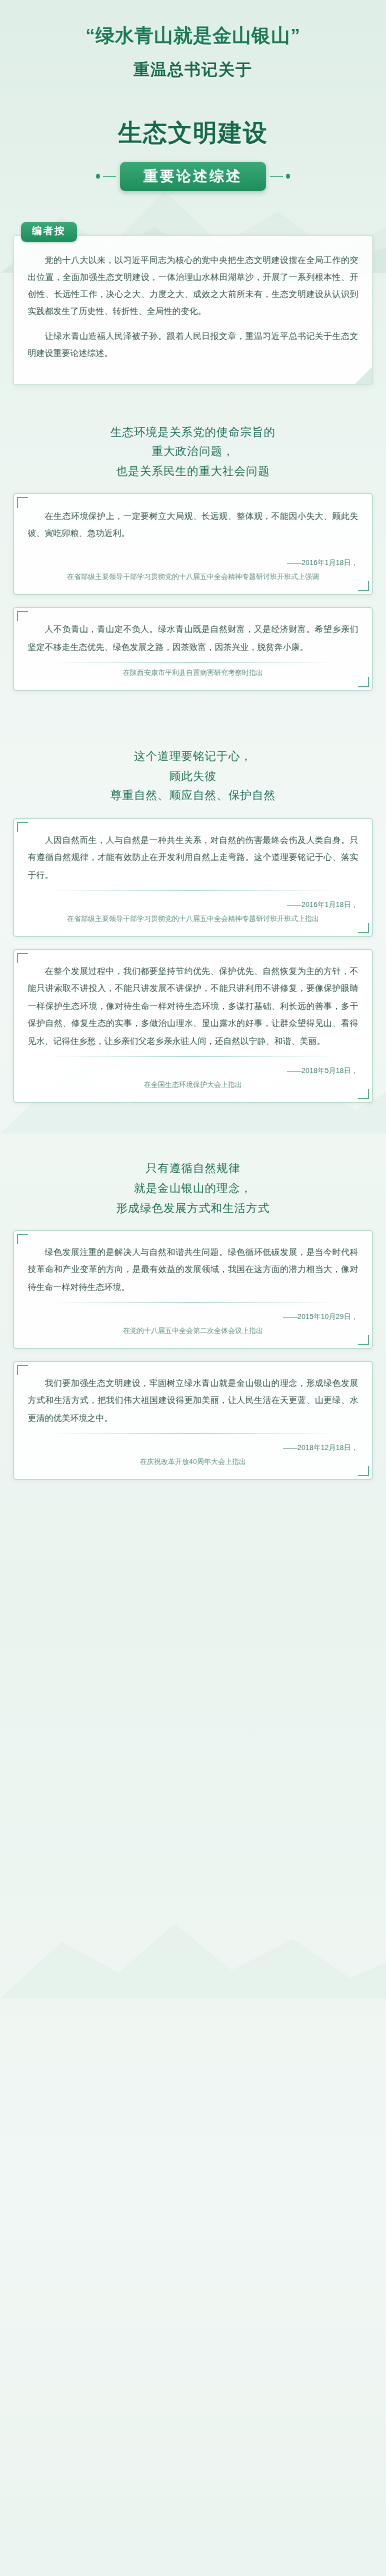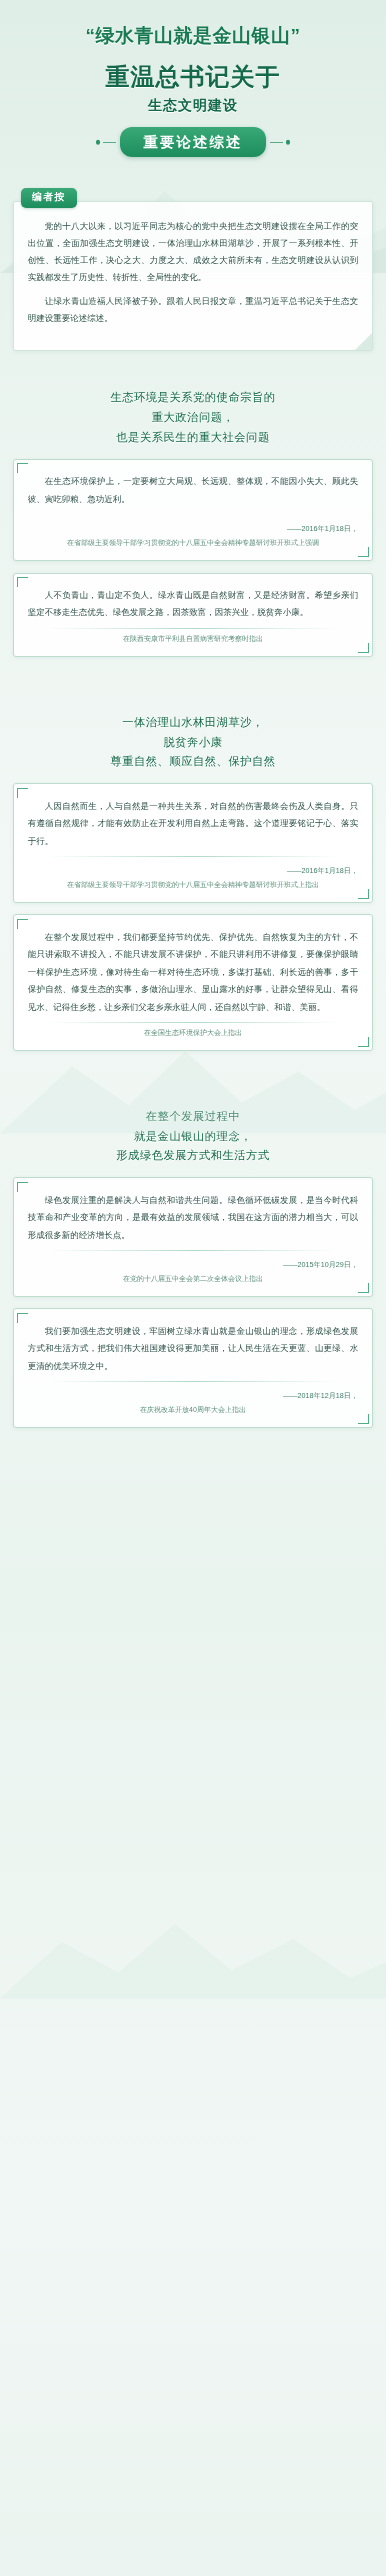--- a/index.html
+++ b/index.html
@@ -39,42 +39,43 @@
   .header-title-1 {
     font-size: 19px;
     font-weight: bold;
     color: #177a52;
     letter-spacing: 0.5px;
     line-height: 1.5;
     text-shadow: 0 0.5px 0 #ffffff;
   }
   .header-title-2 {
     margin-top: 8.2px;
-    font-size: 24px;
+    font-size: 16px;
     font-weight: bold;
     color: #14694a;
     line-height: 1.55;
     letter-spacing: 1px;
     text-shadow: 0 0.5px 0 #ffffff;
   }
   .header-title-3 {
-    font-size: 14px;
+    font-size: 24px;
     font-weight: bold;
     color: #14694a;
     line-height: 1.55;
     letter-spacing: 1px;
     text-shadow: 0 0.5px 0 #ffffff;
+    margin-top: 31px;
   }
   .ribbon {
     display: inline-block;
     position: relative;
     margin-top: 10.3px;
     padding: 5.2px 24px;
     background: linear-gradient(180deg, #3aa977 0%, #1d8d5e 100%);
-    border-radius: 12px;
+    border-radius: 5px;
     color: #ffffff;
     font-size: 14.4px;
     font-weight: bold;
     letter-spacing: 2.1px;
     box-shadow: 0 1.5px 4.1px rgba(20,105,74,.28);
   }
   .ribbon::before, .ribbon::after {
     content: "";
     position: absolute;
     top: 50%;
@@ -271,48 +272,49 @@
 
   <div class="quote">
     <div class="body">人不负青山，青山定不负人。绿水青山既是自然财富，又是经济财富。希望乡亲们坚定不移走生态优先、绿色发展之路，因茶致富，因茶兴业，脱贫奔小康。</div>
     <div class="divider-line"></div>
     <div class="src">在陕西安康市平利县自置病害研究考察时指出</div>
   </div>
 
   <div class="spacer"></div>
 
   <div class="section-head">
-    <div>一体治理山水林田湖草沙，</div>
-    <div>脱贫奔小康</div>
+    <div>这个道理要铭记于心，</div>
+    <div>顾此失彼</div>
     <div>尊重自然、顺应自然、保护自然</div>
   </div>
 
   <div class="quote">
     <div class="body">人因自然而生，人与自然是一种共生关系，对自然的伤害最终会伤及人类自身。只有遵循自然规律，才能有效防止在开发利用自然上走弯路。这个道理要铭记于心、落实于行。</div>
     <div class="divider-line"></div>
     <div class="date">——2016年1月18日，</div>
     <div class="src">在省部级主要领导干部学习贯彻党的十八届五中全会精神专题研讨班开班式上指出</div>
   </div>
 
   <div class="quote">
     <div class="body">在整个发展过程中，我们都要坚持节约优先、保护优先、自然恢复为主的方针，不能只讲索取不讲投入，不能只讲发展不讲保护，不能只讲利用不讲修复，要像保护眼睛一样保护生态环境，像对待生命一样对待生态环境，多谋打基础、利长远的善事，多干保护自然、修复生态的实事，多做治山理水、显山露水的好事，让群众望得见山、看得见水、记得住乡愁，让乡亲们父老乡亲永驻人间，还自然以宁静、和谐、美丽。</div>
     <div class="divider-line"></div>
+    <div class="date">——2018年5月18日，</div>
     <div class="src">在全国生态环境保护大会上指出</div>
   </div>
 
   <div class="spacer"></div>
 
   <div class="section-head">
-    <div>在整个发展过程中</div>
+    <div>只有遵循自然规律</div>
     <div>就是金山银山的理念，</div>
     <div>形成绿色发展方式和生活方式</div>
   </div>
 
   <div class="quote">
-    <div class="body">绿色发展注重的是解决人与自然和谐共生问题。绿色循环低碳发展，是当今时代科技革命和产业变革的方向，是最有效益的发展领域，我国在这方面的潜力相当大，可以形成很多新的经济增长点。</div>
+    <div class="body">绿色发展注重的是解决人与自然和谐共生问题。绿色循环低碳发展，是当今时代科技革命和产业变革的方向，是最有效益的发展领域，我国在这方面的潜力相当大，像对待生命一样对待生态环境。</div>
     <div class="divider-line"></div>
     <div class="date">——2015年10月29日，</div>
     <div class="src">在党的十八届五中全会第二次全体会议上指出</div>
   </div>
 
   <div class="quote">
     <div class="body">我们要加强生态文明建设，牢固树立绿水青山就是金山银山的理念，形成绿色发展方式和生活方式，把我们伟大祖国建设得更加美丽，让人民生活在天更蓝、山更绿、水更清的优美环境之中。</div>
     <div class="divider-line"></div>
     <div class="date">——2018年12月18日，</div>
     <div class="src">在庆祝改革开放40周年大会上指出</div>

